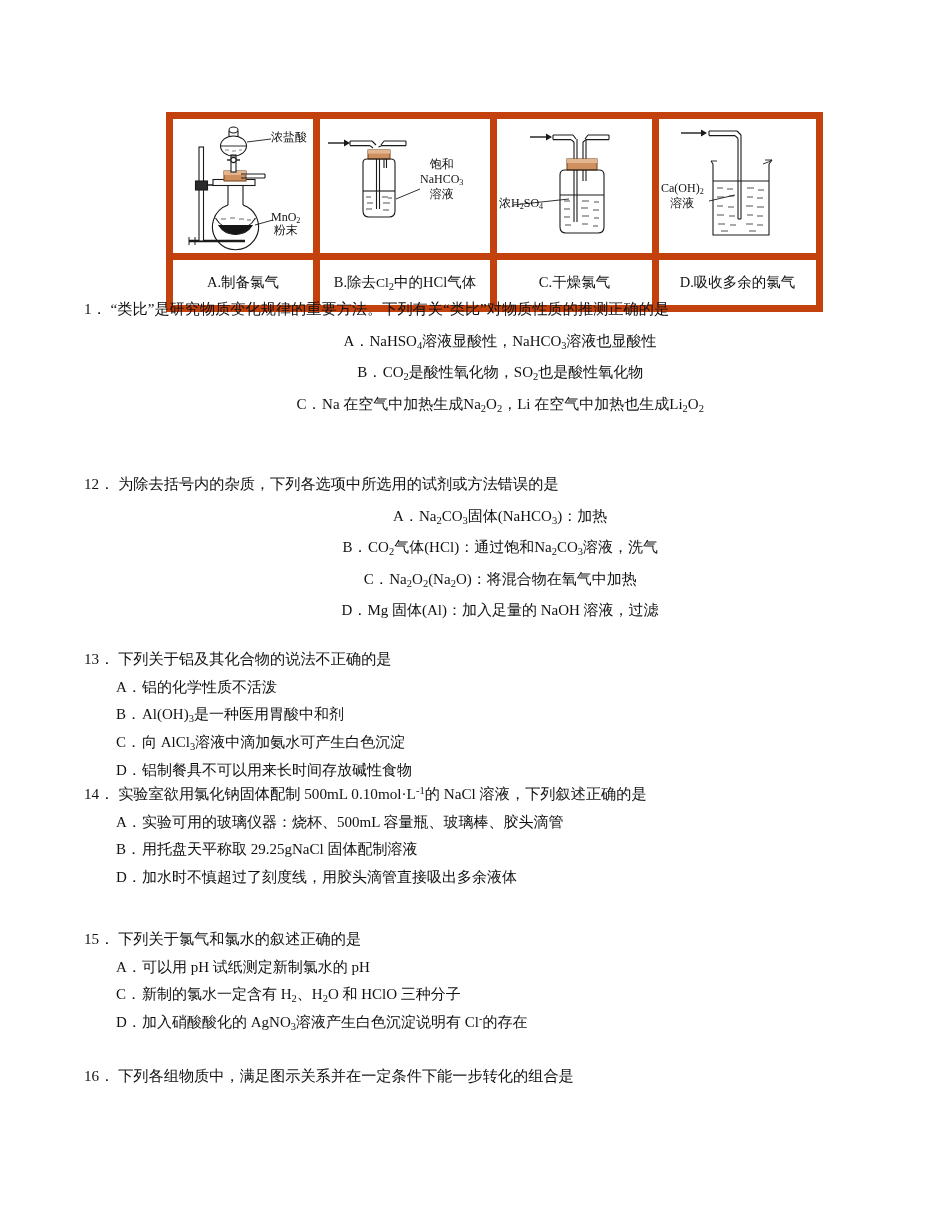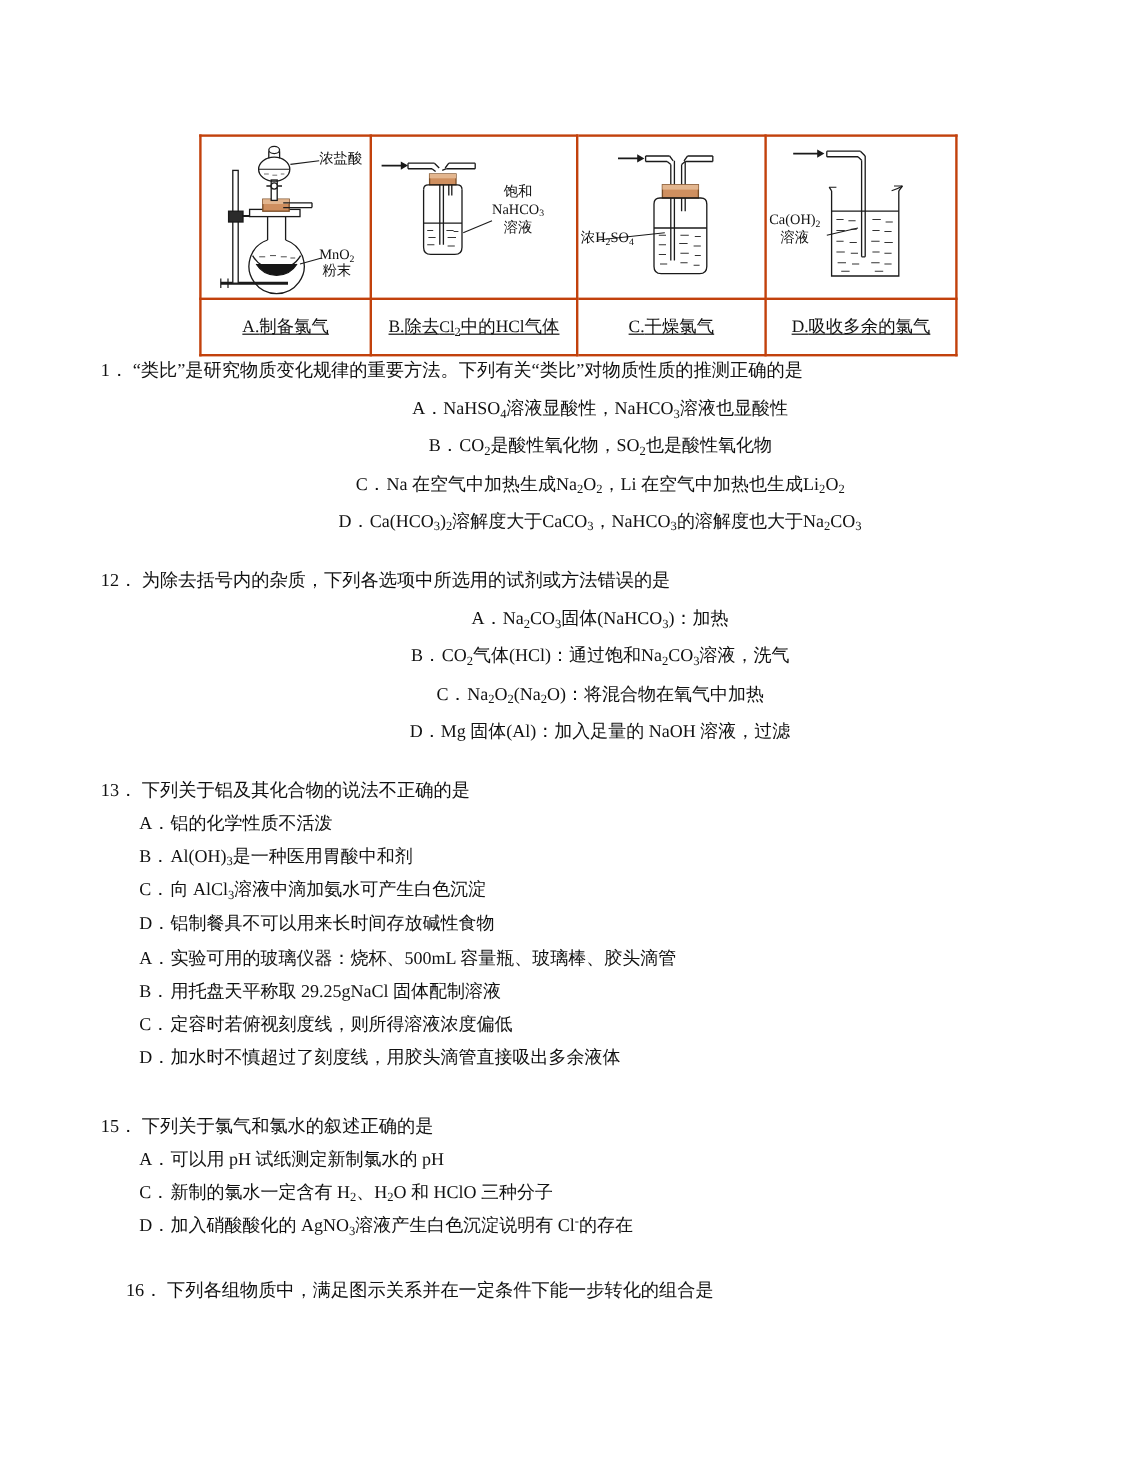--- a/index.html
+++ b/index.html
@@ -24,25 +24,24 @@
   
   .appar-table {
     position: absolute;
     left: 166px;
     top: 112px;
     width: 622px;
     border-collapse: collapse;
     table-layout: fixed;
   }
   .appar-table td {
-    border: 2px solid #c2410c;
+    border: 7px solid #c2410c;
     padding: 0;
     vertical-align: middle;
     text-align: center;
-    text-decoration: underline;
   }
   .fig-cell { height: 134px; }
   .cap-cell {
     height: 45px;
     text-align: left;
     padding-left: 10px;
     font-size: 14.5px;
     white-space: nowrap;
   }
   .cap-cell sub { font-size: 0.72em; }
@@ -303,23 +302,20 @@
     </div>
     <div class="opt opt-loose">
       <span class="oL">A．</span><span class="f">NaHSO<sub>4</sub></span>溶液显酸性，<span class="f">NaHCO<sub>3</sub></span>溶液也显酸性
     </div>
     <div class="opt opt-loose">
       <span class="oL">B．</span><span class="f">CO<sub>2</sub></span>是酸性氧化物，<span class="f">SO<sub>2</sub></span>也是酸性氧化物
     </div>
     <div class="opt opt-loose">
       <span class="oL">C．</span>Na 在空气中加热生成<span class="f">Na<sub>2</sub>O<sub>2</sub></span>，Li 在空气中加热也生成<span class="f">Li<sub>2</sub>O<sub>2</sub></span>
     </div>
-    <div class="opt opt-loose">
-      <span class="oL">D．</span><span class="f">Ca(HCO<sub>3</sub>)<sub>2</sub></span>溶解度大于<span class="f">CaCO<sub>3</sub></span>，<span class="f">NaHCO<sub>3</sub></span>的溶解度也大于<span class="f">Na<sub>2</sub>CO<sub>3</sub></span>
-    </div>
   </div>
 
   <div class="qblock" style="top:473px;">
     <div class="qstem">
       <span class="qnum">12．</span>
       <span>为除去括号内的杂质，下列各选项中所选用的试剂或方法错误的是</span>
     </div>
     <div class="opt opt-loose">
       <span class="oL">A．</span><span class="f">Na<sub>2</sub>CO<sub>3</sub></span>固体<span class="f">(NaHCO<sub>3</sub>)</span>：加热
     </div>
@@ -347,28 +343,29 @@
     </div>
     <div class="opt opt-tight" style="margin-top:5px">
       <span class="oL">C．</span>向 AlCl<sub>3</sub>溶液中滴加氨水可产生白色沉淀
     </div>
     <div class="opt opt-tight" style="margin-top:6px">
       <span class="oL">D．</span><span>铝制餐具不可以用来长时间存放碱性食物</span>
     </div>
   </div>
 
   <div class="qblock" style="top:783px;">
+    <div class="qstem">
+      <span class="qnum">14．</span>
+      实验室欲用氯化钠固体配制 500mL 0.10mol·L<sup>-1</sup>的 NaCl 溶液，下列叙述正确的是
+    </div>
     <div class="opt opt-tight" style="margin-top:5px">
       <span class="oL">A．</span><span>实验可用的玻璃仪器：烧杯、500mL 容量瓶、玻璃棒、胶头滴管</span>
     </div>
     <div class="opt opt-tight" style="margin-top:5px">
       <span class="oL">B．</span><span>用托盘天平称取 29.25gNaCl 固体配制溶液</span>
-    </div>
-    <div class="opt opt-tight" style="margin-top:5px">
-      <span class="oL">C．</span><span>定容时若俯视刻度线，则所得溶液浓度偏低</span>
     </div>
     <div class="opt opt-tight" style="margin-top:5px">
       <span class="oL">D．</span><span>加水时不慎超过了刻度线，用胶头滴管直接吸出多余液体</span>
     </div>
   </div>
 
   <div class="qblock" style="top:928px;">
     <div class="qstem">
       <span class="qnum">15．</span>
       <span>下列关于氯气和氯水的叙述正确的是</span>
@@ -377,20 +374,20 @@
       <span class="oL">A．</span><span>可以用 pH 试纸测定新制氯水的 pH</span>
     </div>
     <div class="opt opt-tight" style="margin-top:5px">
       <span class="oL">C．</span>新制的氯水一定含有 H<sub>2</sub>、H<sub>2</sub>O 和 HClO 三种分子
     </div>
     <div class="opt opt-tight" style="margin-top:5px">
       <span class="oL">D．</span>加入硝酸酸化的 AgNO<sub>3</sub>溶液产生白色沉淀说明有 Cl<sup>-</sup>的存在
     </div>
   </div>
 
-  <div class="qblock" style="top:1065px;margin-left:21px;">
+  <div class="qblock" style="top:1065px;">
     <div class="qstem">
       <span class="qnum">16．</span>
       <span>下列各组物质中，满足图示关系并在一定条件下能一步转化的组合是</span>
     </div>
   </div>
 
 </div>
 
 </body></html>

